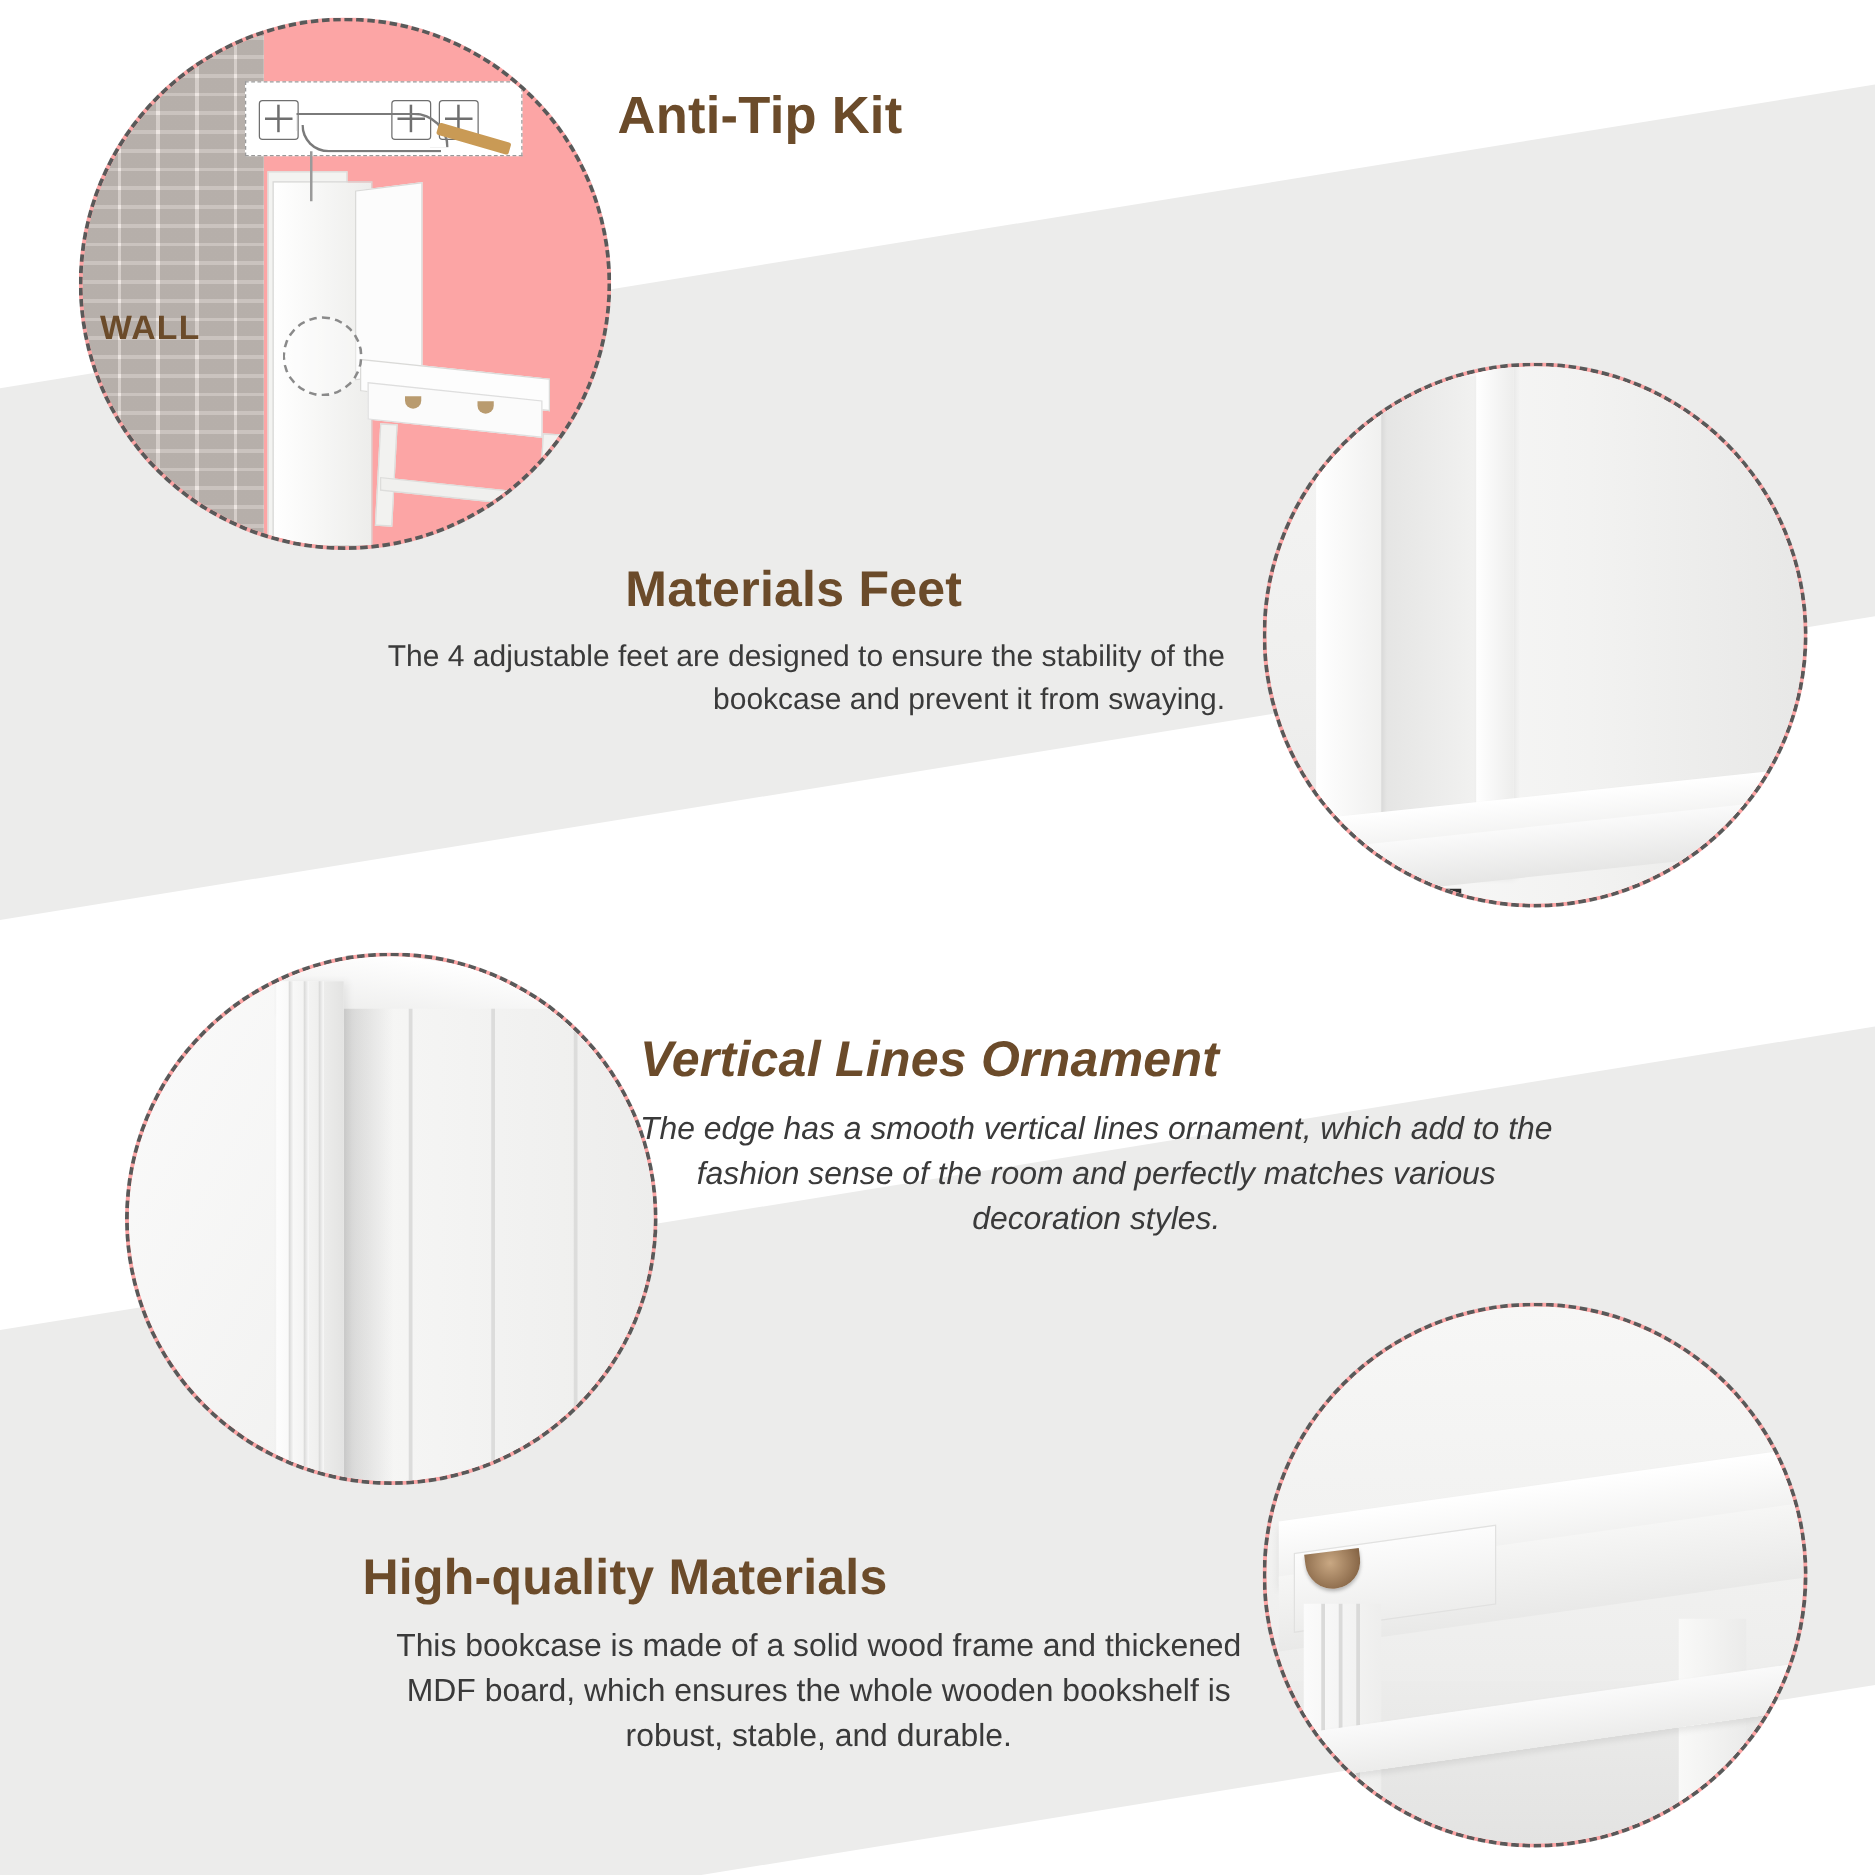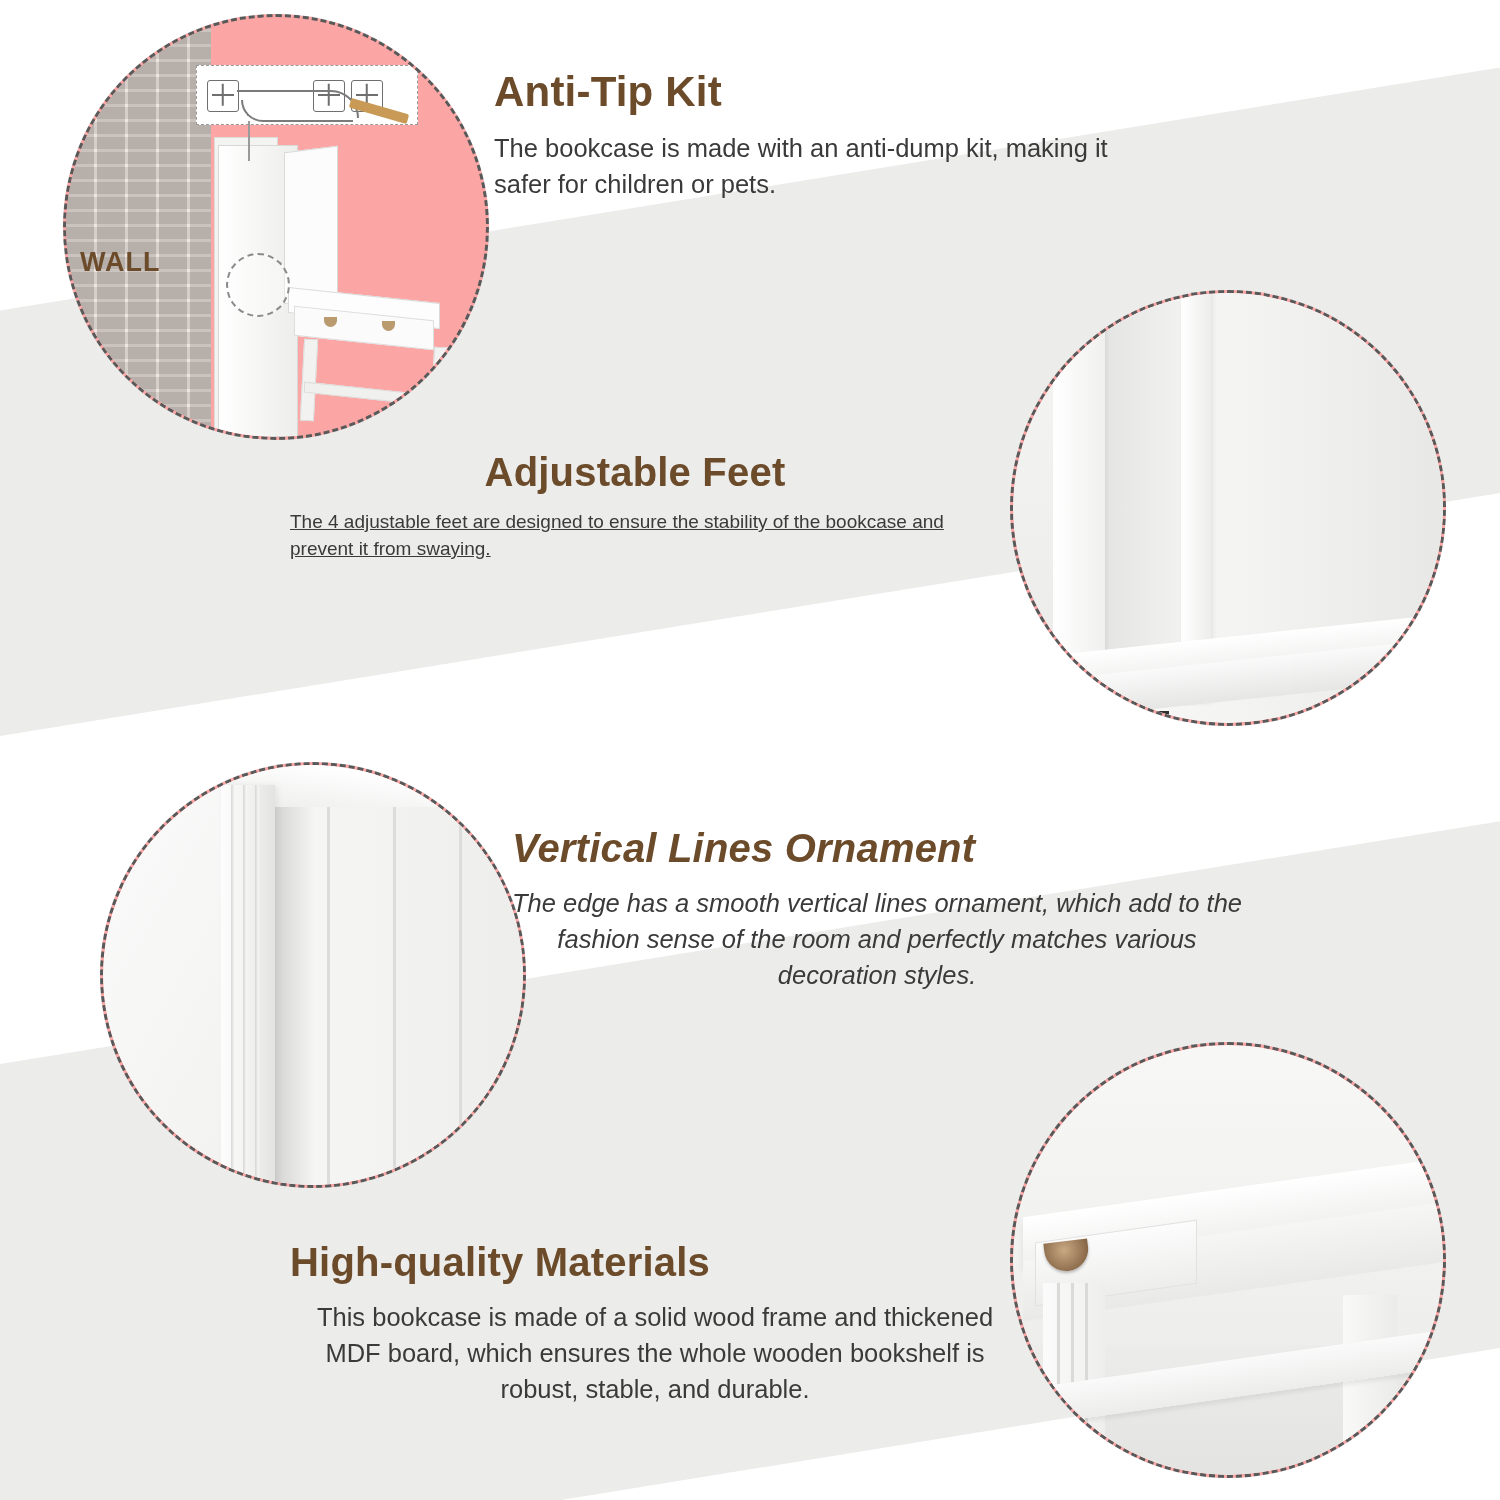--- a/index.html
+++ b/index.html
@@ -82,21 +82,21 @@
   #block-antitip .feature-body { font-size: 25.5px; }
 
   #block-feet {
     position: absolute;
     left: 290px;
     top: 450px;
     width: 690px;
     text-align: center;
   }
   #block-feet .feature-title { font-size: 40px; text-align: center; }
-  #block-feet .feature-body { font-size: 19px; text-align: left; text-decoration: underline; }
+  #block-feet .feature-body { font-size: 24px; text-align: right; }
 
   #block-lines {
     position: absolute;
     left: 512px;
     top: 826px;
     width: 730px;
     font-style: italic;
   }
   #block-lines .feature-title { font-size: 40px; }
   #block-lines .feature-body { font-size: 25.5px; text-align: center; }
@@ -560,39 +560,38 @@
         <div class="kit-strap"></div>
         <div class="kit-strap2"></div>
         <div class="kit-tail"></div>
       </div>
       <div class="kit-leader"></div>
     </div>
   </div>
 
   <div id="block-antitip">
     <h2 class="feature-title">Anti-Tip Kit</h2>
-    <p class="feature-body">The bookcase is made with an anti-dump kit, making it safer for children or pets.</p>
   </div>
 
   <div class="bubble" id="bubble-feet">
     <div class="bubble-inner">
       <div class="feet-bg"></div>
       <div class="feet-case-back"></div>
       <div class="feet-dark-corner"></div>
       <div class="feet-panel-left"></div>
       <div class="feet-divider"></div>
       <div class="feet-shelf"></div>
       <div class="feet-base"></div>
       <div class="feet-foot foot-1"></div>
       <div class="feet-foot foot-2"></div>
     </div>
   </div>
 
   <div id="block-feet">
-    <h2 class="feature-title">Adjustable Feet</h2>
+    <h2 class="feature-title">Materials Feet</h2>
     <p class="feature-body">The 4 adjustable feet are designed to ensure the stability of the bookcase and prevent it from swaying.</p>
   </div>
 
   <div class="bubble" id="bubble-lines">
     <div class="bubble-inner">
       <div class="lines-bg"></div>
       <div class="lines-top-rail"></div>
       <div class="lines-panel">
         <div class="panel-line" style="left:52px;"></div>
         <div class="panel-line" style="left:118px;"></div>

